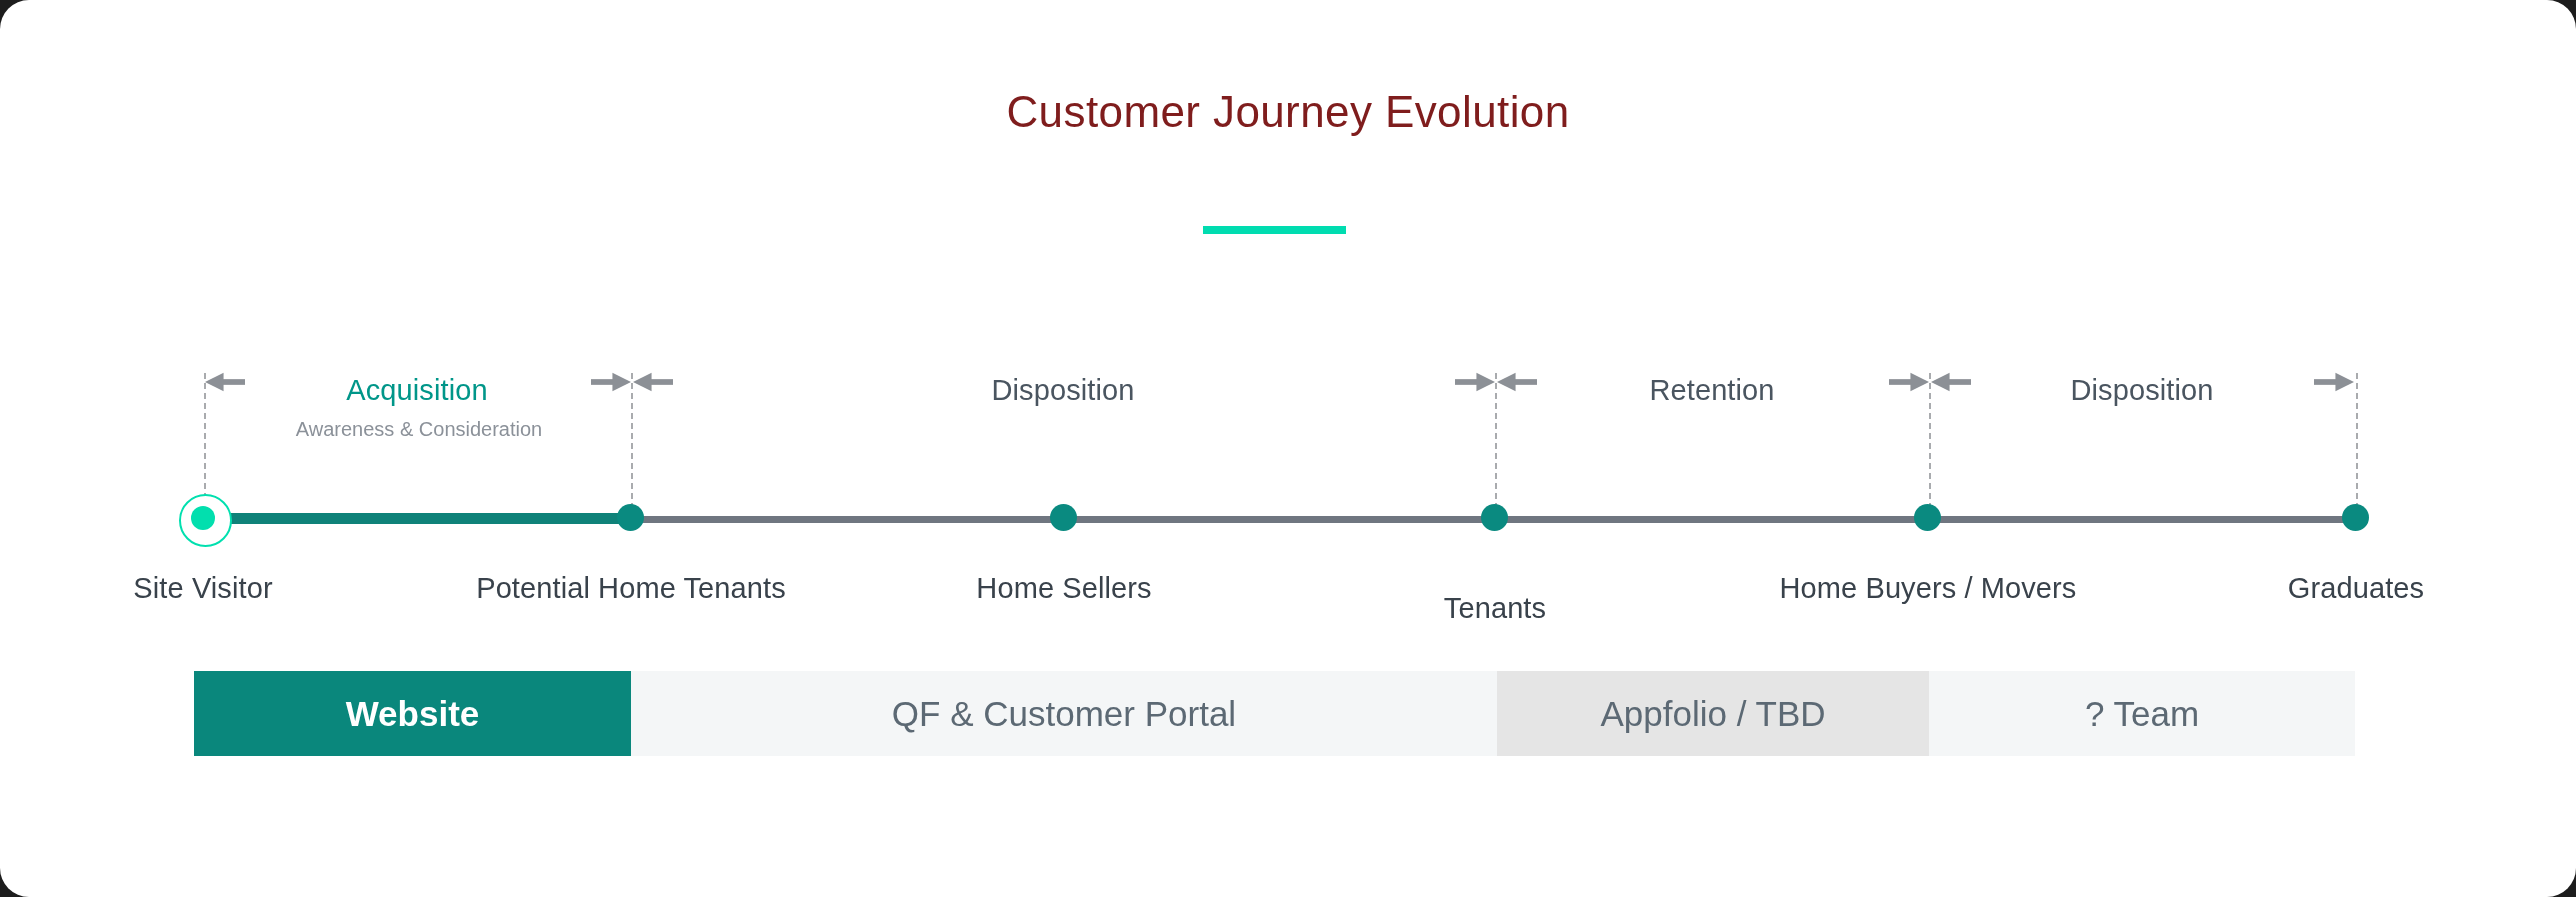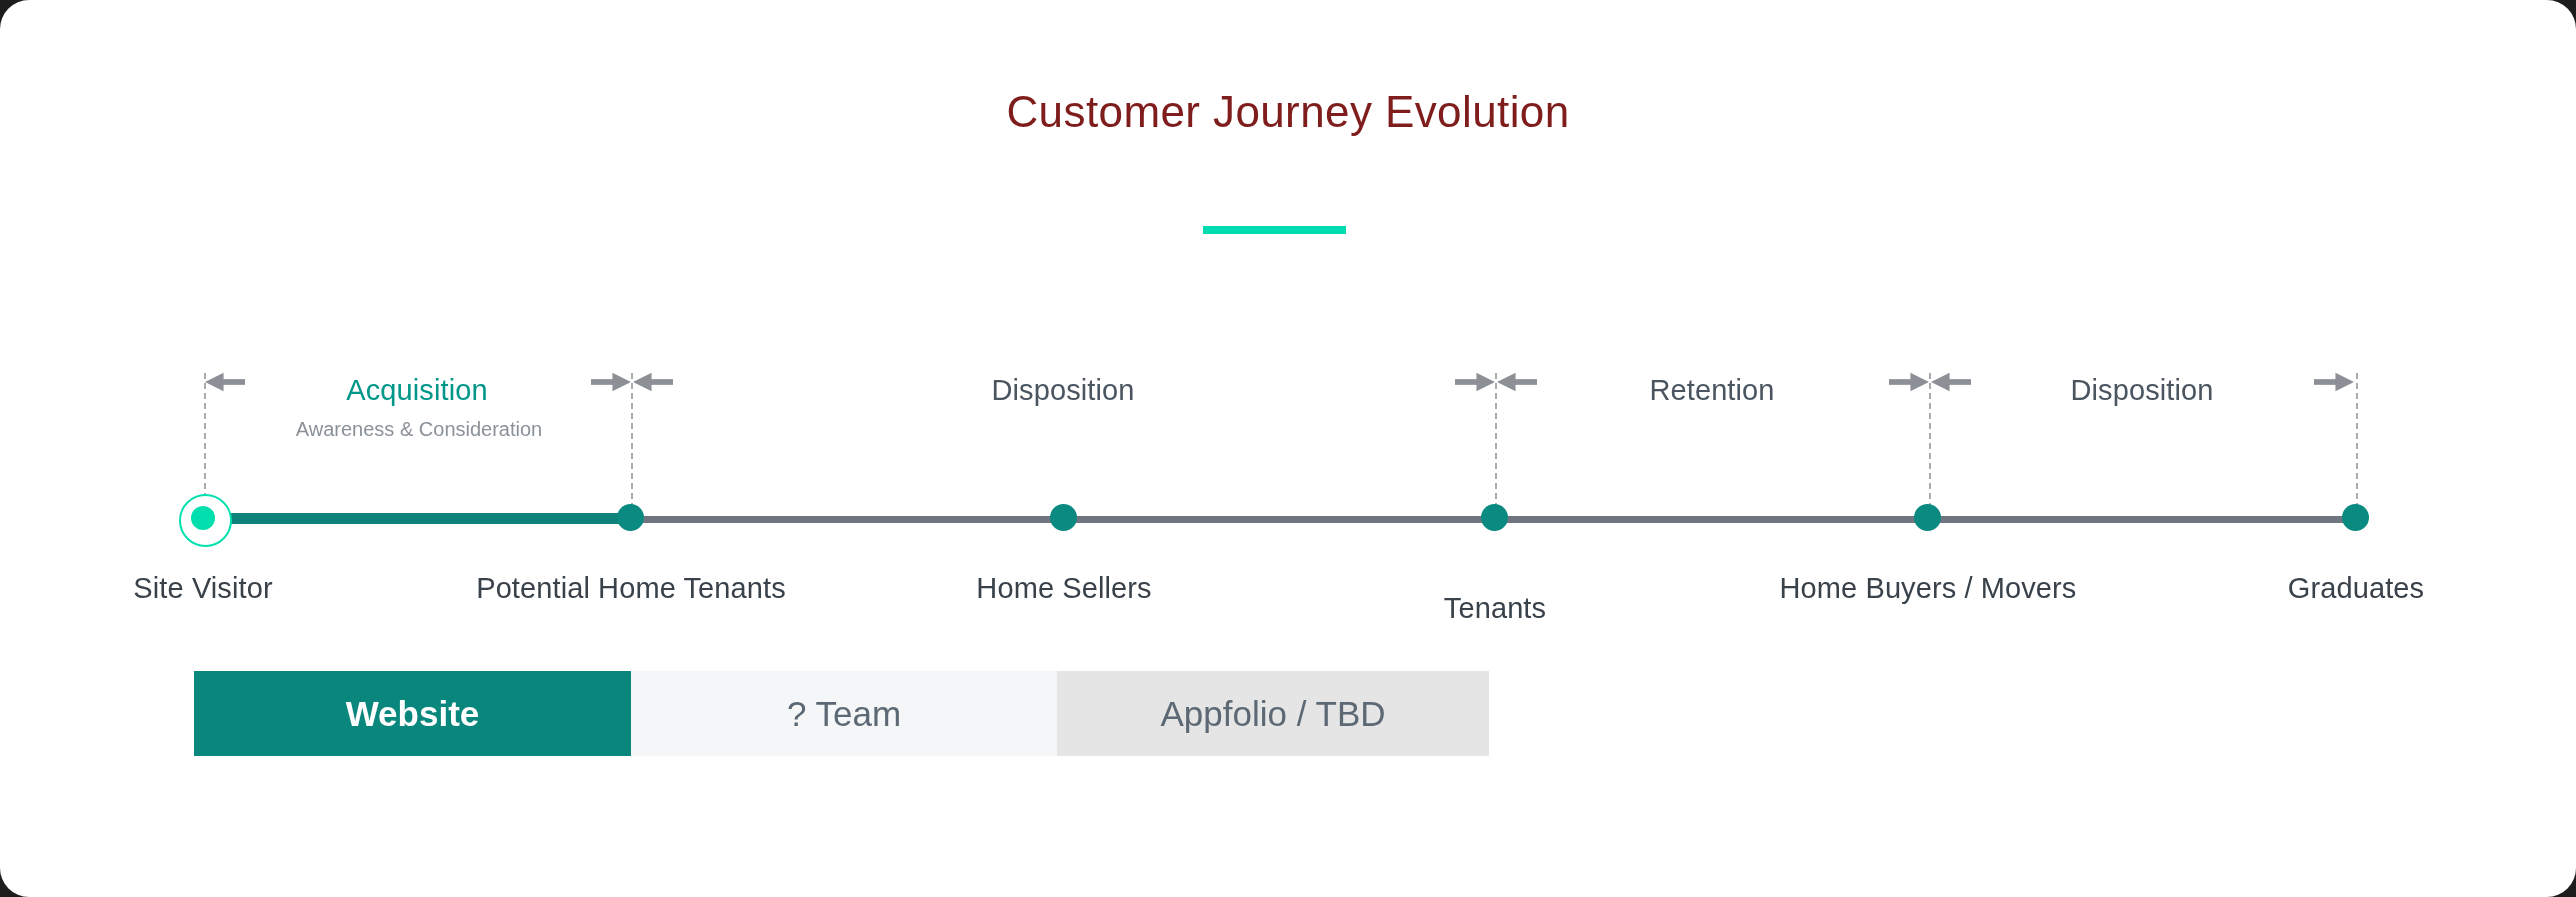--- a/index.html
+++ b/index.html
@@ -260,19 +260,20 @@
         <div class="node" style="left: 1495px;"></div>
         <div class="node-label" style="left: 1208px; width: 574px; margin-top: 20px;">Tenants</div>
         <div class="node" style="left: 1928px;"></div>
         <div class="node-label" style="left: 1641px; width: 574px;">Home Buyers / Movers</div>
         <div class="node" style="left: 2356px;"></div>
         <div class="node-label" style="left: 2069px; width: 574px;">Graduates</div>
       </div>
 
     <div id="sysbar">
         <div class="sys-seg active" style="width: 437px; flex: 0 0 437px;">Website</div>
+        <div class="sys-seg light" style="width: 866px; flex: 0 0 866px;">QF &amp; Customer Portal</div>
+        <div class="sys-seg mid" style="width: 432px; flex: 0 0 432px;">Appfolio / TBD</div>
         <div class="sys-seg light" style="width: 426px; flex: 0 0 426px;">? Team</div>
-        <div class="sys-seg mid" style="width: 432px; flex: 0 0 432px;">Appfolio / TBD</div>
       </div>
 
   </div>
 </div>
 
 
 </body></html>

